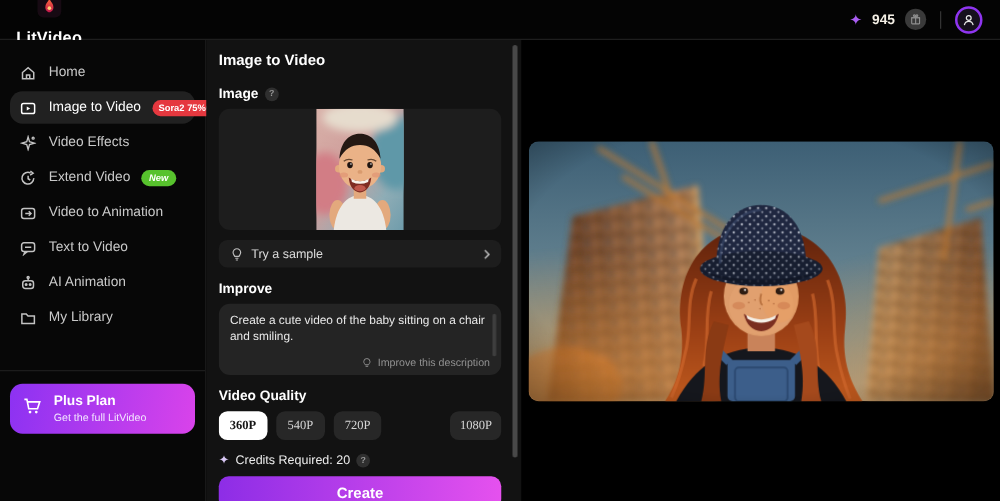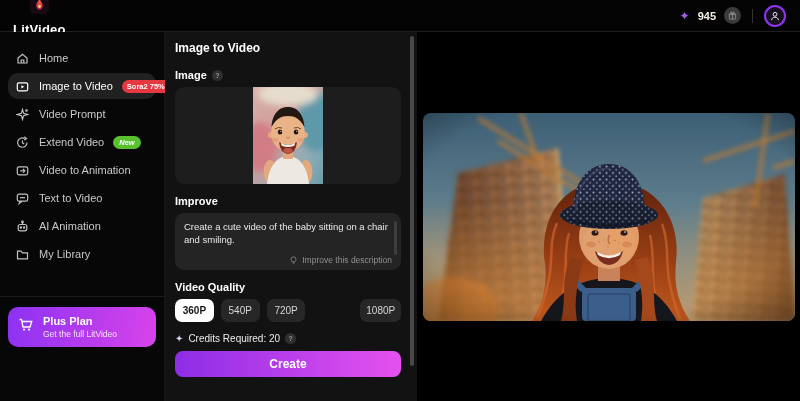--- a/index.html
+++ b/index.html
@@ -74,21 +74,21 @@
   .prompt-input { width:100%; height:32px; background:transparent; border:none; color:#e9e9e9;
                   font-size:9.5px; font-family:"Liberation Sans", sans-serif; resize:none;
                   outline:none; line-height:1.4; overflow:hidden; }
   .prompt-scroll { position:absolute; right:4px; top:8px; width:3px; height:34px;
                    background:#3e3e3e; border-radius:2px; }
   .improve-row { position:absolute; right:9px; bottom:5px; display:flex; gap:4px;
                  align-items:center; font-size:8.5px; color:#929292; cursor:pointer; }
   .quality-row { display:flex; gap:7px; margin-top:6px; }
   .q-btn { background:#272727; color:#d6d6d6; font-size:10px; padding:6px 0; width:46px;
            text-align:center; border-radius:7px; border:none; cursor:pointer;
-           font-family:Liberation Sans, sans-serif; }
+           font-family:Liberation Serif, serif; }
   .q-btn.selected { background:#ffffff; color:#141414; font-weight:700; }
   .q-btn.wide { width:48px;margin-left:48px; }
   .credits-row { margin-top:11px; display:flex; align-items:center; gap:5px;
                  font-size:10px; color:#ececec; }
   .credits-row .sparkle { font-size:10px; color:#d9c8f5; }
   .create-btn { margin-top:7px; height:26px; width:100%; border:none; border-radius:8px;
                 background:linear-gradient(90deg,#8d2de6,#e551ee); color:#fff;
                 display:flex; align-items:center; justify-content:center; font-size:12px;
                 font-weight:700; cursor:pointer; font-family:"Liberation Sans", sans-serif; }
 
@@ -164,21 +164,21 @@
         <span class="badge-red">Sora2 75%OFF</span>
       </div>
 
       <div class="nav-item">
         <span class="nav-icon">
           <svg width="13" height="13" viewBox="0 0 13 13" fill="none" stroke="#c2c2c2" stroke-width="1.1">
             <path d="M6.5,1.5 L7.6,5.4 L11.5,6.5 L7.6,7.6 L6.5,11.5 L5.4,7.6 L1.5,6.5 L5.4,5.4 Z"></path>
             <circle cx="10.5" cy="2.5" r="0.8"></circle>
           </svg>
         </span>
-        <span class="nav-label">Video Prompt</span>
+        <span class="nav-label">Video Effects</span>
       </div>
 
       <div class="nav-item">
         <span class="nav-icon">
           <svg width="13" height="13" viewBox="0 0 13 13" fill="none" stroke="#c2c2c2" stroke-width="1.2">
             <path d="M11,6.5 A4.7,4.7 0 1 1 8.5,2.4"></path>
               <path d="M8.3,0.8 L10.5,2.6 L8.1,4.1"></path>
             <path d="M6.5,4.5 V7 L8.2,8"></path>
           </svg>
         </span>
@@ -295,20 +295,35 @@
             <circle cx="87.5" cy="88.5" r="1.2" fill="#fff"></circle>
           <ellipse cx="70" cy="101" rx="4" ry="3" fill="#d99b6e"></ellipse>
           <ellipse cx="44" cy="106" rx="7" ry="4" fill="#dd9070" opacity="0.6"></ellipse>
           <ellipse cx="96" cy="106" rx="7" ry="4" fill="#dd9070" opacity="0.6"></ellipse>
           <path d="M52,110 Q70,122 88,110 Q86,132 70,134 Q54,132 52,110 Z" fill="#7e2c22"></path>
           <path d="M56,112 Q70,120 84,112 L83,117 Q70,123 57,117 Z" fill="#f7f3ea"></path>
           <ellipse cx="70" cy="127" rx="9" ry="5" fill="#c0574a"></ellipse>
         </svg>
       </div>
 
+      <div class="sample-row">
+        <span style="display:flex;">
+          <svg width="11" height="11" viewBox="0 0 13 13" fill="none" stroke="#bdbdbd" stroke-width="1.1">
+            <path d="M6.5,1.2 a3.6,3.6 0 0 1 3.6,3.6 c0,1.8 -1.3,2.4 -1.6,3.6 h-4 c-0.3,-1.2 -1.6,-1.8 -1.6,-3.6 a3.6,3.6 0 0 1 3.6,-3.6 Z"></path>
+            <line x1="5" y1="10.2" x2="8" y2="10.2"></line>
+              <line x1="5.5" y1="11.8" x2="7.5" y2="11.8"></line>
+          </svg>
+        </span>
+        <span>Try a sample</span>
+        <span class="sample-chevron">
+          <svg width="5" height="9" viewBox="0 0 6 10" fill="none" stroke="#bdbdbd" stroke-width="1.4">
+            <path d="M1,1 L5,5 L1,9"></path>
+          </svg>
+        </span>
+      </div>
 
       <div class="section-label">
         <span>Improve</span>
       </div>
 
       <div class="prompt-box">
         <textarea class="prompt-input" style="">Create a cute video of the baby sitting on a chair and smiling.</textarea>
         <div class="prompt-scroll"></div>
         <div class="improve-row">
           <svg width="9" height="9" viewBox="0 0 13 13" fill="none" stroke="#929292" stroke-width="1.1">

